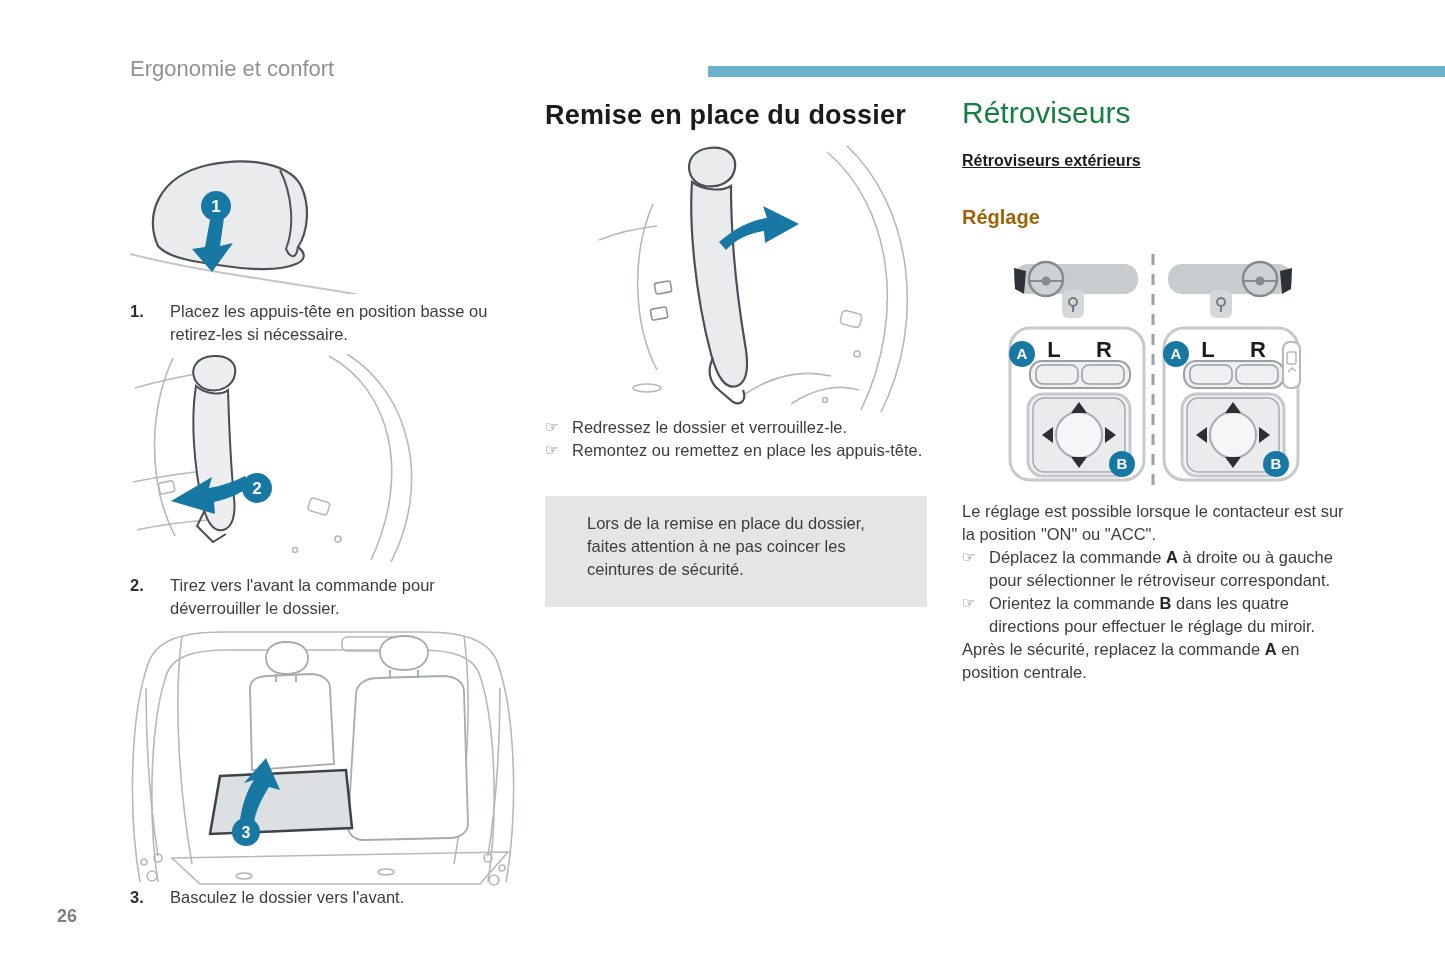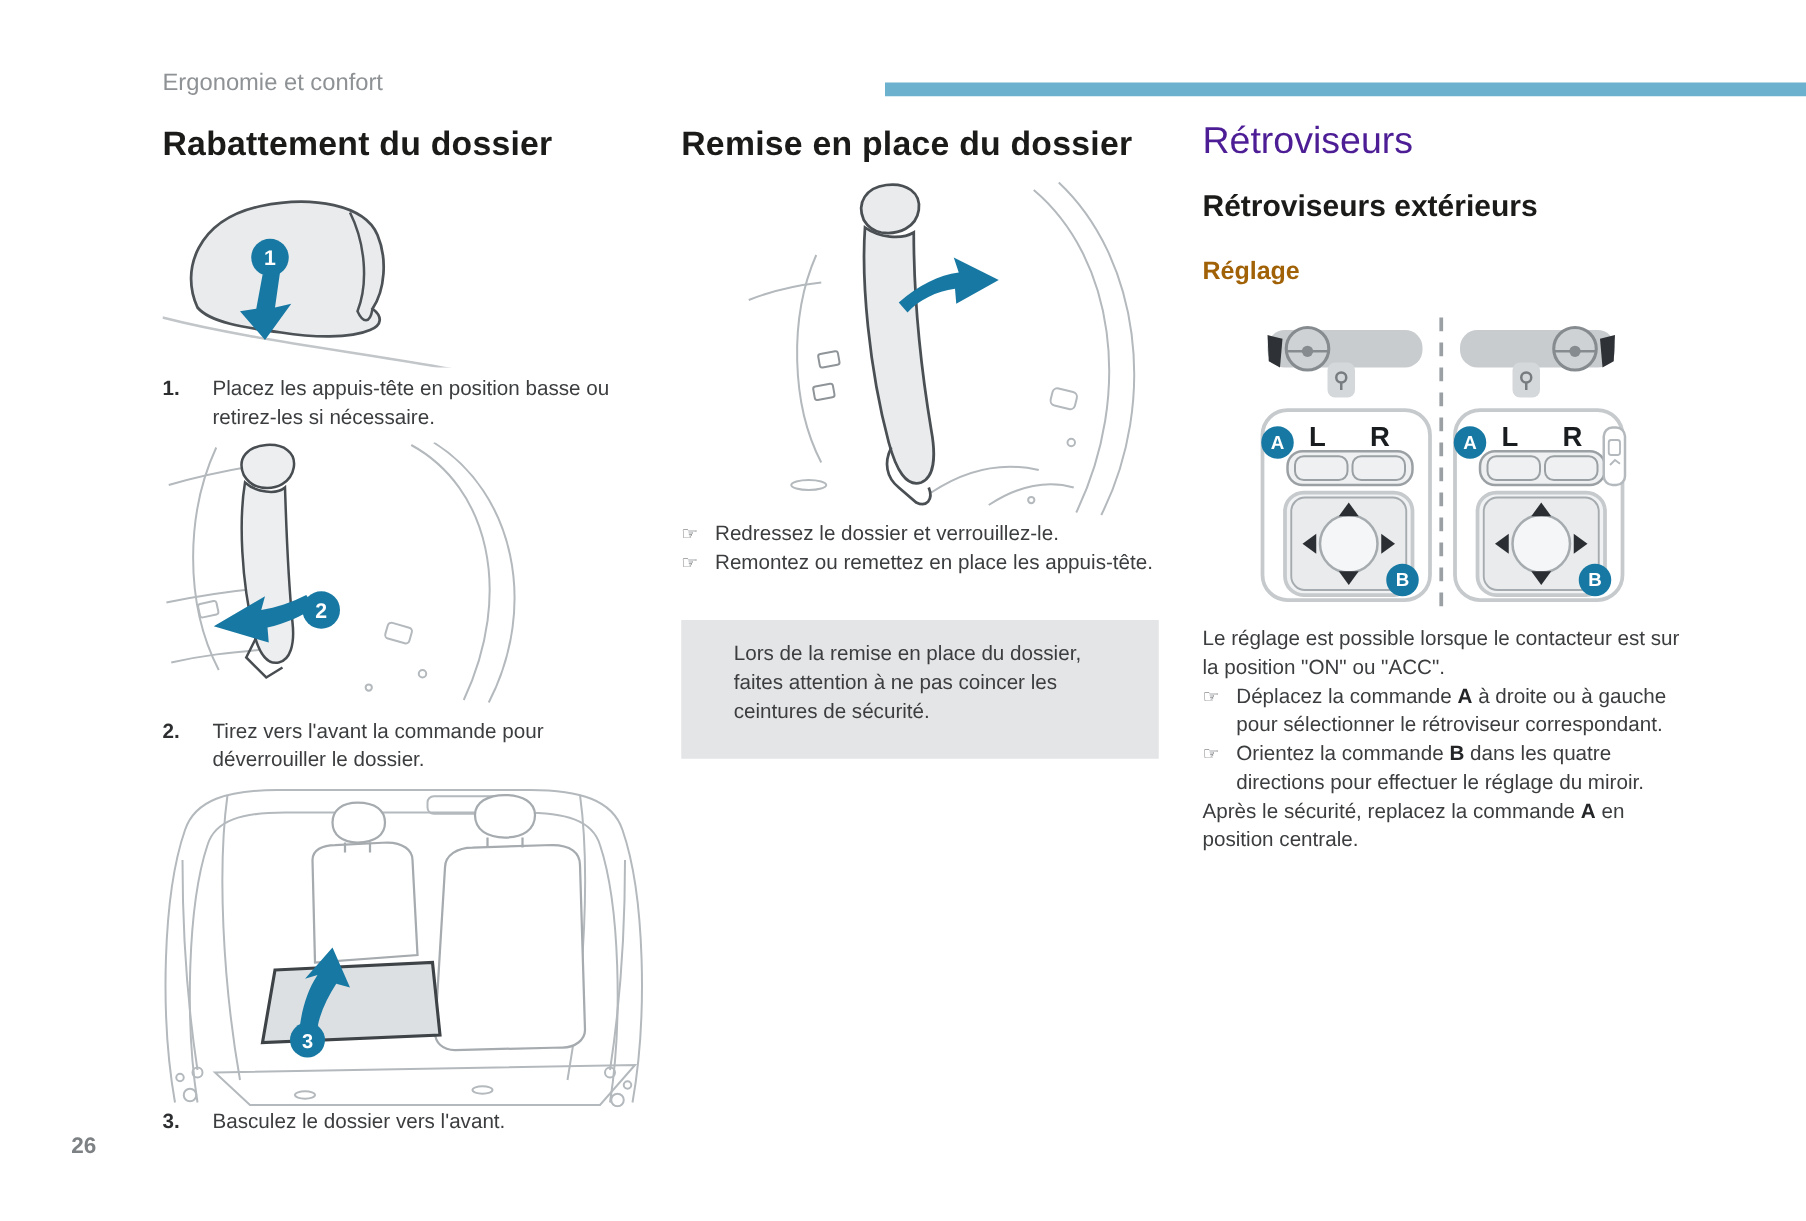--- a/index.html
+++ b/index.html
@@ -1,28 +1,28 @@
 <!DOCTYPE html>
 <html><head>
 <meta charset="utf-8">
 <style>
   html,body{margin:0;padding:0;background:#ffffff;}
   .page{position:relative;width:1445px;height:977px;background:#ffffff;overflow:hidden;
         font-family:"Liberation Sans","DejaVu Sans",sans-serif;color:#3b3d3f;}
-  .eyebrow{position:absolute;left:130px;top:56px;font-size:19px;color:#8e9295;}
+  .eyebrow{position:absolute;left:130px;top:56px;font-size:22px;color:#8e9295;}
   .topbar{position:absolute;left:708px;top:66px;width:737px;height:11px;background:#6cb2cf;}
   .pagenum{position:absolute;left:57px;top:906px;font-size:18px;font-weight:bold;color:#7d8184;}
   .col{position:absolute;top:100px;}
   .c1{left:130px;width:395px;height:830px;}
   .c2{left:545px;width:382px;height:830px;}
   .c3{left:962px;width:462px;height:830px;}
   .h-section{position:absolute;left:0;top:0;margin:0;font-size:27px;font-weight:bold;color:#1b1b19;
              letter-spacing:.2px;white-space:nowrap;}
-  .h-gray{position:absolute;left:0;top:-4px;margin:0;font-size:30px;font-weight:normal;color:#4c1d95;white-space:nowrap;}
-  .h-sub{position:absolute;left:0;top:52px;margin:0;font-size:24px;font-weight:bold;color:#1b1b19;white-space:nowrap;}
+  .h-gray{position:absolute;left:0;top:-4px;margin:0;font-size:30px;font-weight:normal;color:#15803d;white-space:nowrap;}
+  .h-sub{position:absolute;left:0;top:52px;margin:0;font-size:16px;font-weight:bold;color:#1b1b19;white-space:nowrap;text-decoration:underline;}
   .h-minor{position:absolute;left:0;top:106px;margin:0;font-size:20px;font-weight:bold;color:#a16207;white-space:nowrap;}
   .body-text{font-size:16.5px;line-height:23px;color:#3b3d3f;}
   .step{position:absolute;left:0;display:flex;}
   .step-num{width:40px;font-weight:bold;flex:none;color:#2c2e30;}
   .step-body{width:332px;}
   .s1{top:200px;} .s2{top:474px;} .s3{top:786px;}
   .illus{position:absolute;}
   .i1{left:0;top:54px;} .i2{left:3px;top:254px;} .i3{left:-6px;top:524px;}
   .i4{left:50px;top:44px;} .i5{left:40px;top:150px;}
   .bullets{position:absolute;left:0;top:316px;width:382px;}
@@ -40,21 +40,20 @@
 </style>
 </head>
 <body>
 
 <div class="page">
 
   <div class="eyebrow">Ergonomie et confort</div>
   <div class="topbar"></div>
 
   <div class="col c1">
-    <h1 class="h-section">Rabattement du dossier</h1>
 
     <svg class="illus i1" width="235" height="140" viewBox="0 0 235 140">
       <path d="M0,100 C70,118 160,128 235,142" fill="none" stroke="#c2c6c9" stroke-width="2"></path>
       <g>
         <path d="M28,92 C14,62 28,22 78,11 C120,2 162,10 172,34 C180,53 178,78 168,93
                  C176,99 176,106 166,110 C150,117 120,116 95,112 C65,108 38,104 28,92 Z" fill="#e9ebed" stroke="#4d5257" stroke-width="2.2"></path>
         <path d="M150,16 C162,40 165,72 156,95 C160,104 166,106 168,93" fill="none" stroke="#4d5257" stroke-width="2"></path>
       </g>
       <path d="M80,66 L94,64 L90,92 L103,89 L82,118 L62,95 L75,93 Z" fill="#1779a3"></path>
       <g>

